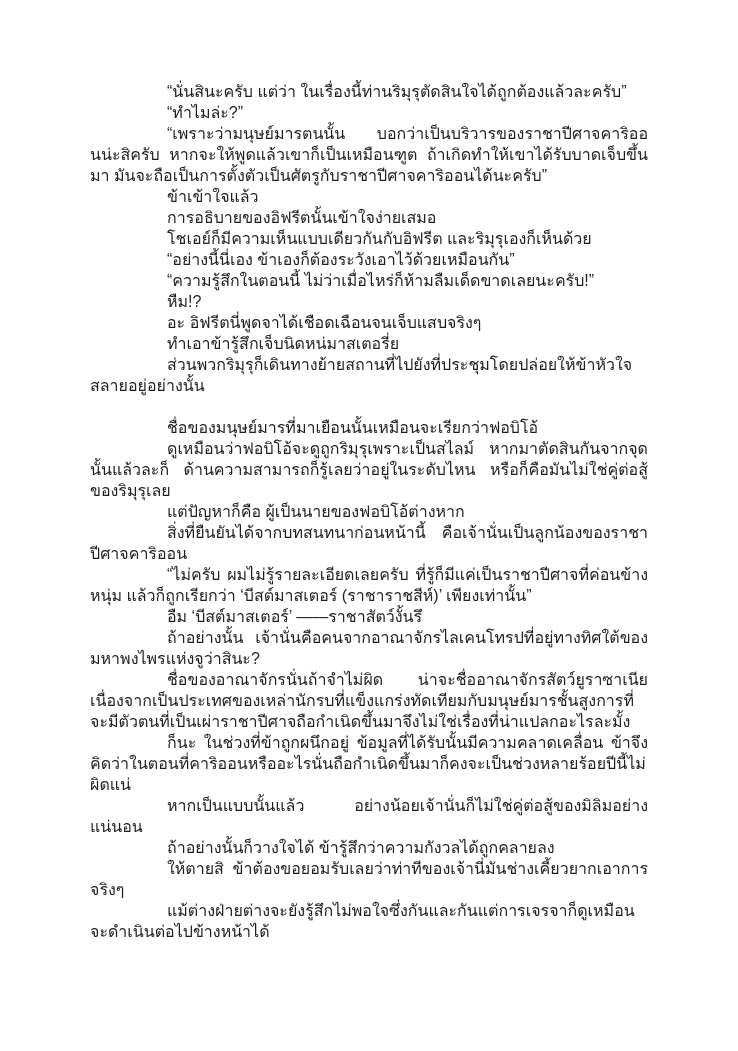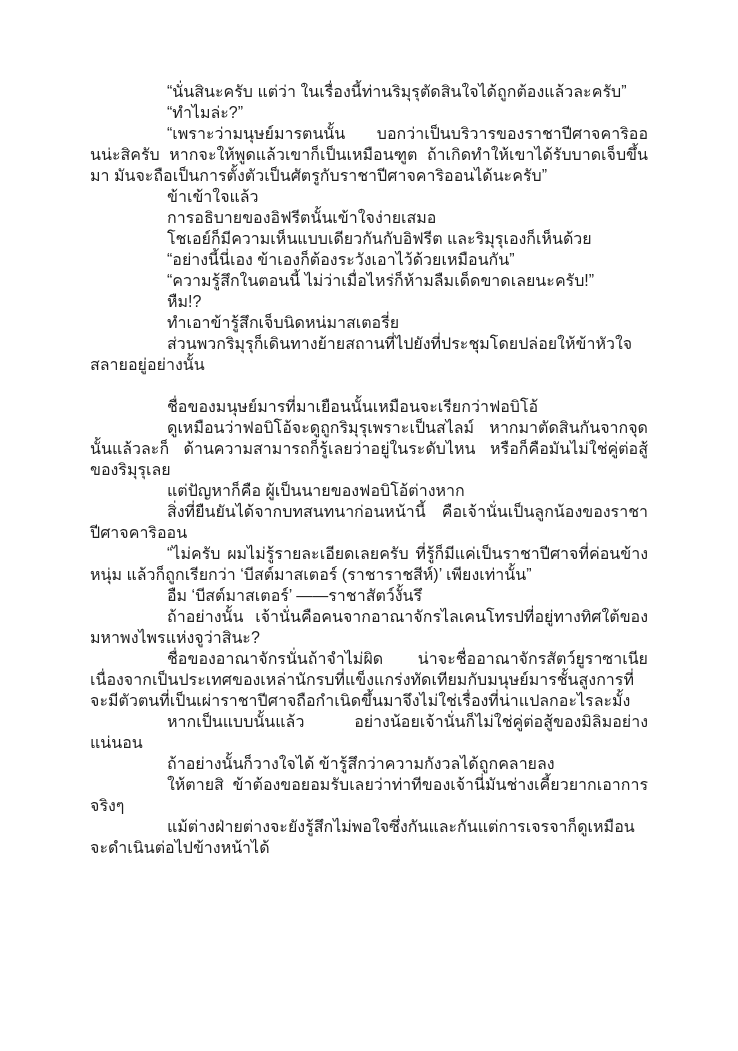--- a/index.html
+++ b/index.html
@@ -43,30 +43,32 @@
   <div class="text-column">
     <p>“นั่นสินะครับ แต่ว่า ในเรื่องนี้ท่านริมุรุตัดสินใจได้ถูกต้องแล้วละครับ”</p>
     <p>“ทำไมล่ะ?”</p>
     <p>“เพราะว่ามนุษย์มารตนนั้น บอกว่าเป็นบริวารของราชาปีศาจคาริออนน่ะสิครับ หากจะให้พูดแล้วเขาก็เป็นเหมือนฑูต ถ้าเกิดทำให้เขาได้รับบาดเจ็บขึ้นมา มันจะถือเป็นการตั้งตัวเป็นศัตรูกับราชาปีศาจคาริออนได้นะครับ”</p>
     <p>ข้าเข้าใจแล้ว</p>
     <p>การอธิบายของอิฟรีตนั้นเข้าใจง่ายเสมอ</p>
     <p>โชเอย์ก็มีความเห็นแบบเดียวกันกับอิฟรีต และริมุรุเองก็เห็นด้วย</p>
     <p>“อย่างนี้นี่เอง ข้าเองก็ต้องระวังเอาไว้ด้วยเหมือนกัน”</p>
     <p>“ความรู้สึกในตอนนี้ ไม่ว่าเมื่อไหร่ก็ห้ามลืมเด็ดขาดเลยนะครับ!”</p>
     <p>หืม!?</p>
+    <p>อะ อิฟรีตนี่พูดจาได้เชือดเฉือนจนเจ็บแสบจริงๆ</p>
     <p>ทำเอาข้ารู้สึกเจ็บนิดหน่มาสเตอรี่ย</p>
     <p>ส่วนพวกริมุรุก็เดินทางย้ายสถานที่ไปยังที่ประชุมโดยปล่อยให้ข้าหัวใจสลายอยู่อย่างนั้น</p>
     <p class="blank"></p>
     <p>ชื่อของมนุษย์มารที่มาเยือนนั้นเหมือนจะเรียกว่าฟอบิโอ้</p>
     <p>ดูเหมือนว่าฟอบิโอ้จะดูถูกริมุรุเพราะเป็นสไลม์ หากมาตัดสินกันจากจุดนั้นแล้วละก็ ด้านความสามารถก็รู้เลยว่าอยู่ในระดับไหน หรือก็คือมันไม่ใช่คู่ต่อสู้ของริมุรุเลย</p>
     <p>แต่ปัญหาก็คือ ผู้เป็นนายของฟอบิโอ้ต่างหาก</p>
     <p>สิ่งที่ยืนยันได้จากบทสนทนาก่อนหน้านี้ คือเจ้านั่นเป็นลูกน้องของราชาปีศาจคาริออน</p>
     <p>“ไม่ครับ ผมไม่รู้รายละเอียดเลยครับ ที่รู้ก็มีแค่เป็นราชาปีศาจที่ค่อนข้างหนุ่ม แล้วก็ถูกเรียกว่า ‘บีสต์มาสเตอร์ (ราชาราชสีห์)’ เพียงเท่านั้น”</p>
     <p>อืม ‘บีสต์มาสเตอร์’ ——ราชาสัตว์งั้นรึ</p>
     <p>ถ้าอย่างนั้น เจ้านั่นคือคนจากอาณาจักรไลเคนโทรปที่อยู่ทางทิศใต้ของมหาพงไพรแห่งจูว่าสินะ?</p>
     <p>ชื่อของอาณาจักรนั่นถ้าจำไม่ผิด น่าจะชื่ออาณาจักรสัตว์ยูราซาเนีย เนื่องจากเป็นประเทศของเหล่านักรบที่แข็งแกร่งทัดเทียมกับมนุษย์มารชั้นสูงการที่จะมีตัวตนที่เป็นเผ่าราชาปีศาจถือกำเนิดขึ้นมาจึงไม่ใช่เรื่องที่น่าแปลกอะไรละมั้ง</p>
+    <p>ก็นะ ในช่วงที่ข้าถูกผนึกอยู่ ข้อมูลที่ได้รับนั้นมีความคลาดเคลื่อน ข้าจึงคิดว่าในตอนที่คาริออนหรืออะไรนั่นถือกำเนิดขึ้นมาก็คงจะเป็นช่วงหลายร้อยปีนี้ไม่ผิดแน่</p>
     <p>หากเป็นแบบนั้นแล้ว อย่างน้อยเจ้านั่นก็ไม่ใช่คู่ต่อสู้ของมิลิมอย่างแน่นอน</p>
     <p>ถ้าอย่างนั้นก็วางใจได้ ข้ารู้สึกว่าความกังวลได้ถูกคลายลง</p>
     <p>ให้ตายสิ ข้าต้องขอยอมรับเลยว่าท่าทีของเจ้านี่มันช่างเคี้ยวยากเอาการจริงๆ</p>
     <p>แม้ต่างฝ่ายต่างจะยังรู้สึกไม่พอใจซึ่งกันและกันแต่การเจรจาก็ดูเหมือนจะดำเนินต่อไปข้างหน้าได้</p>
 
   </div>
 </div>
 
 </body></html>

